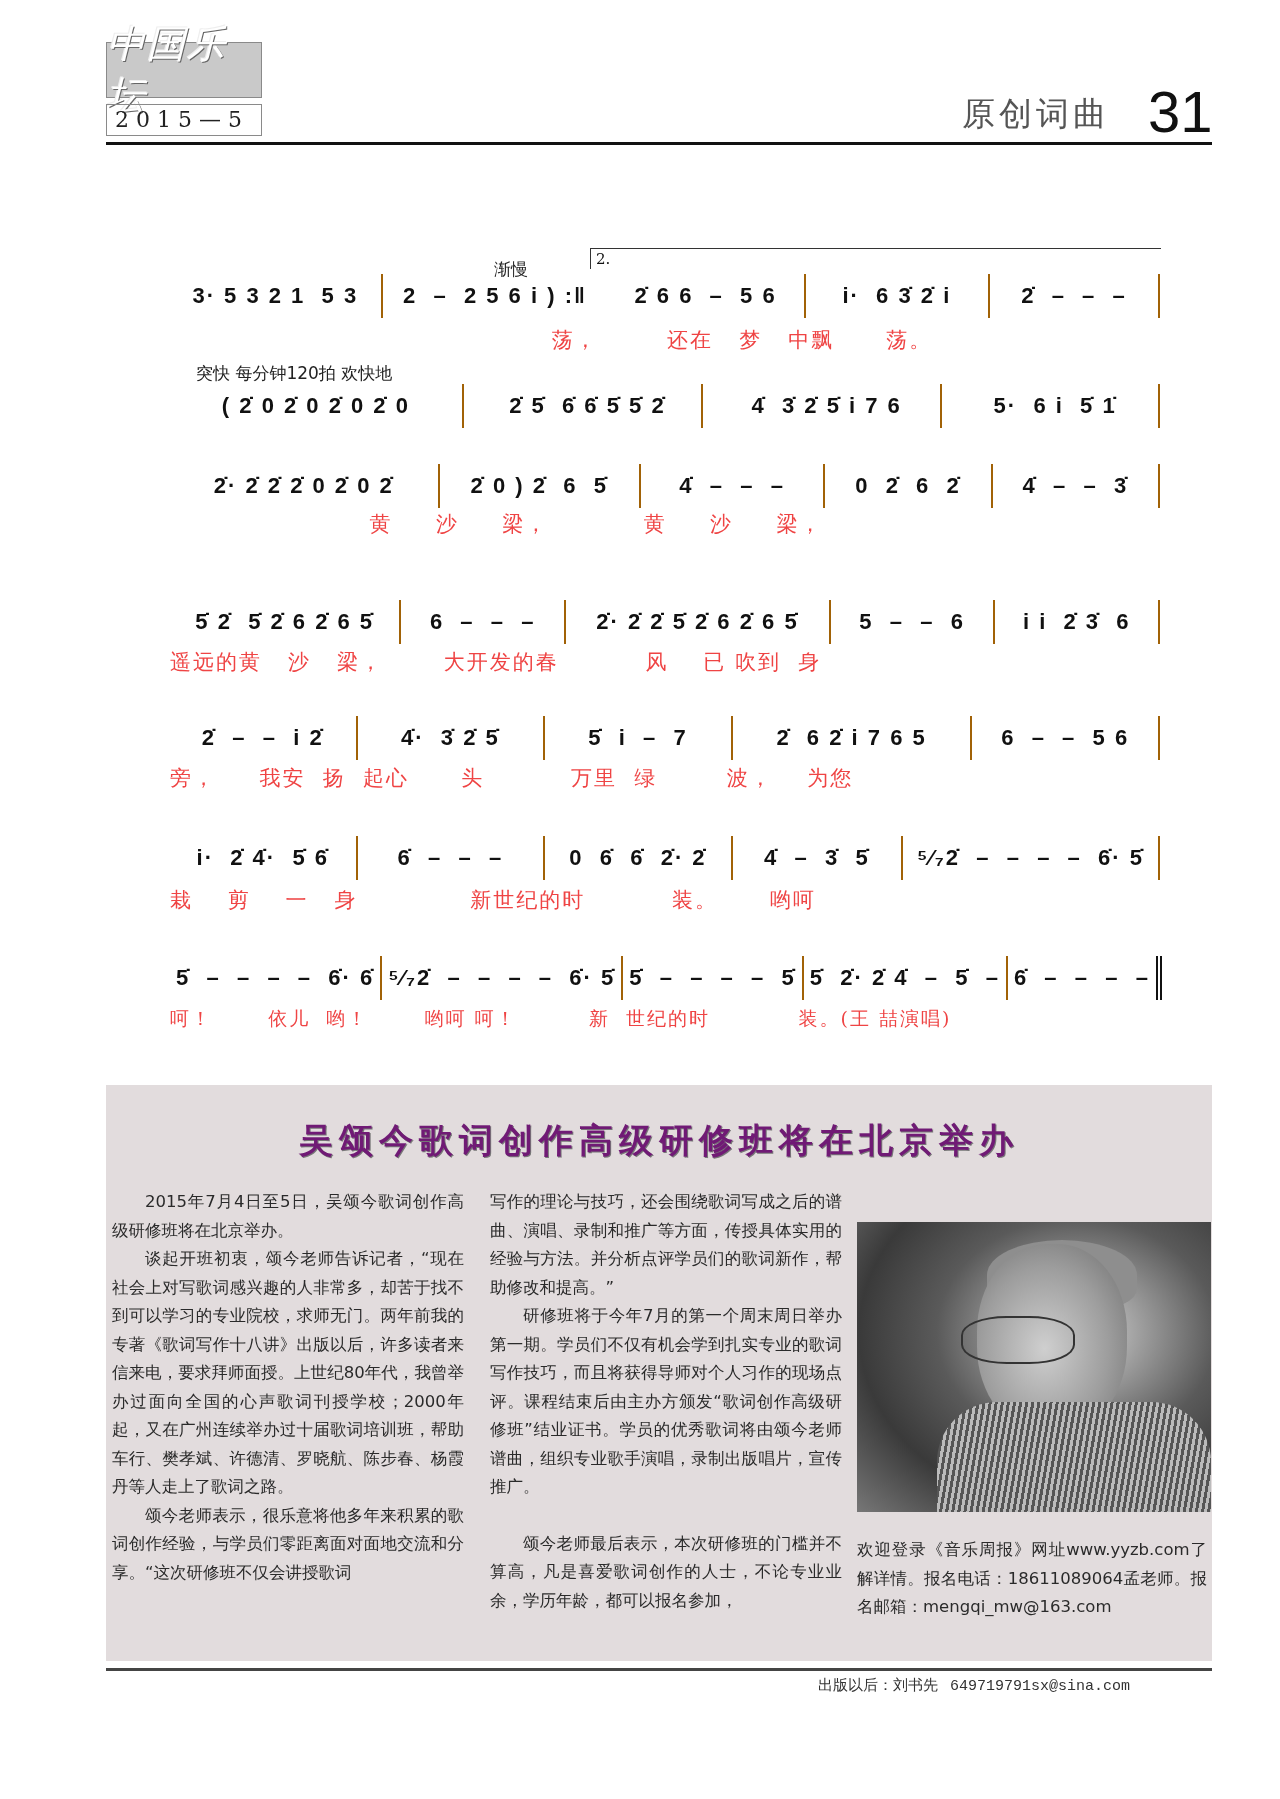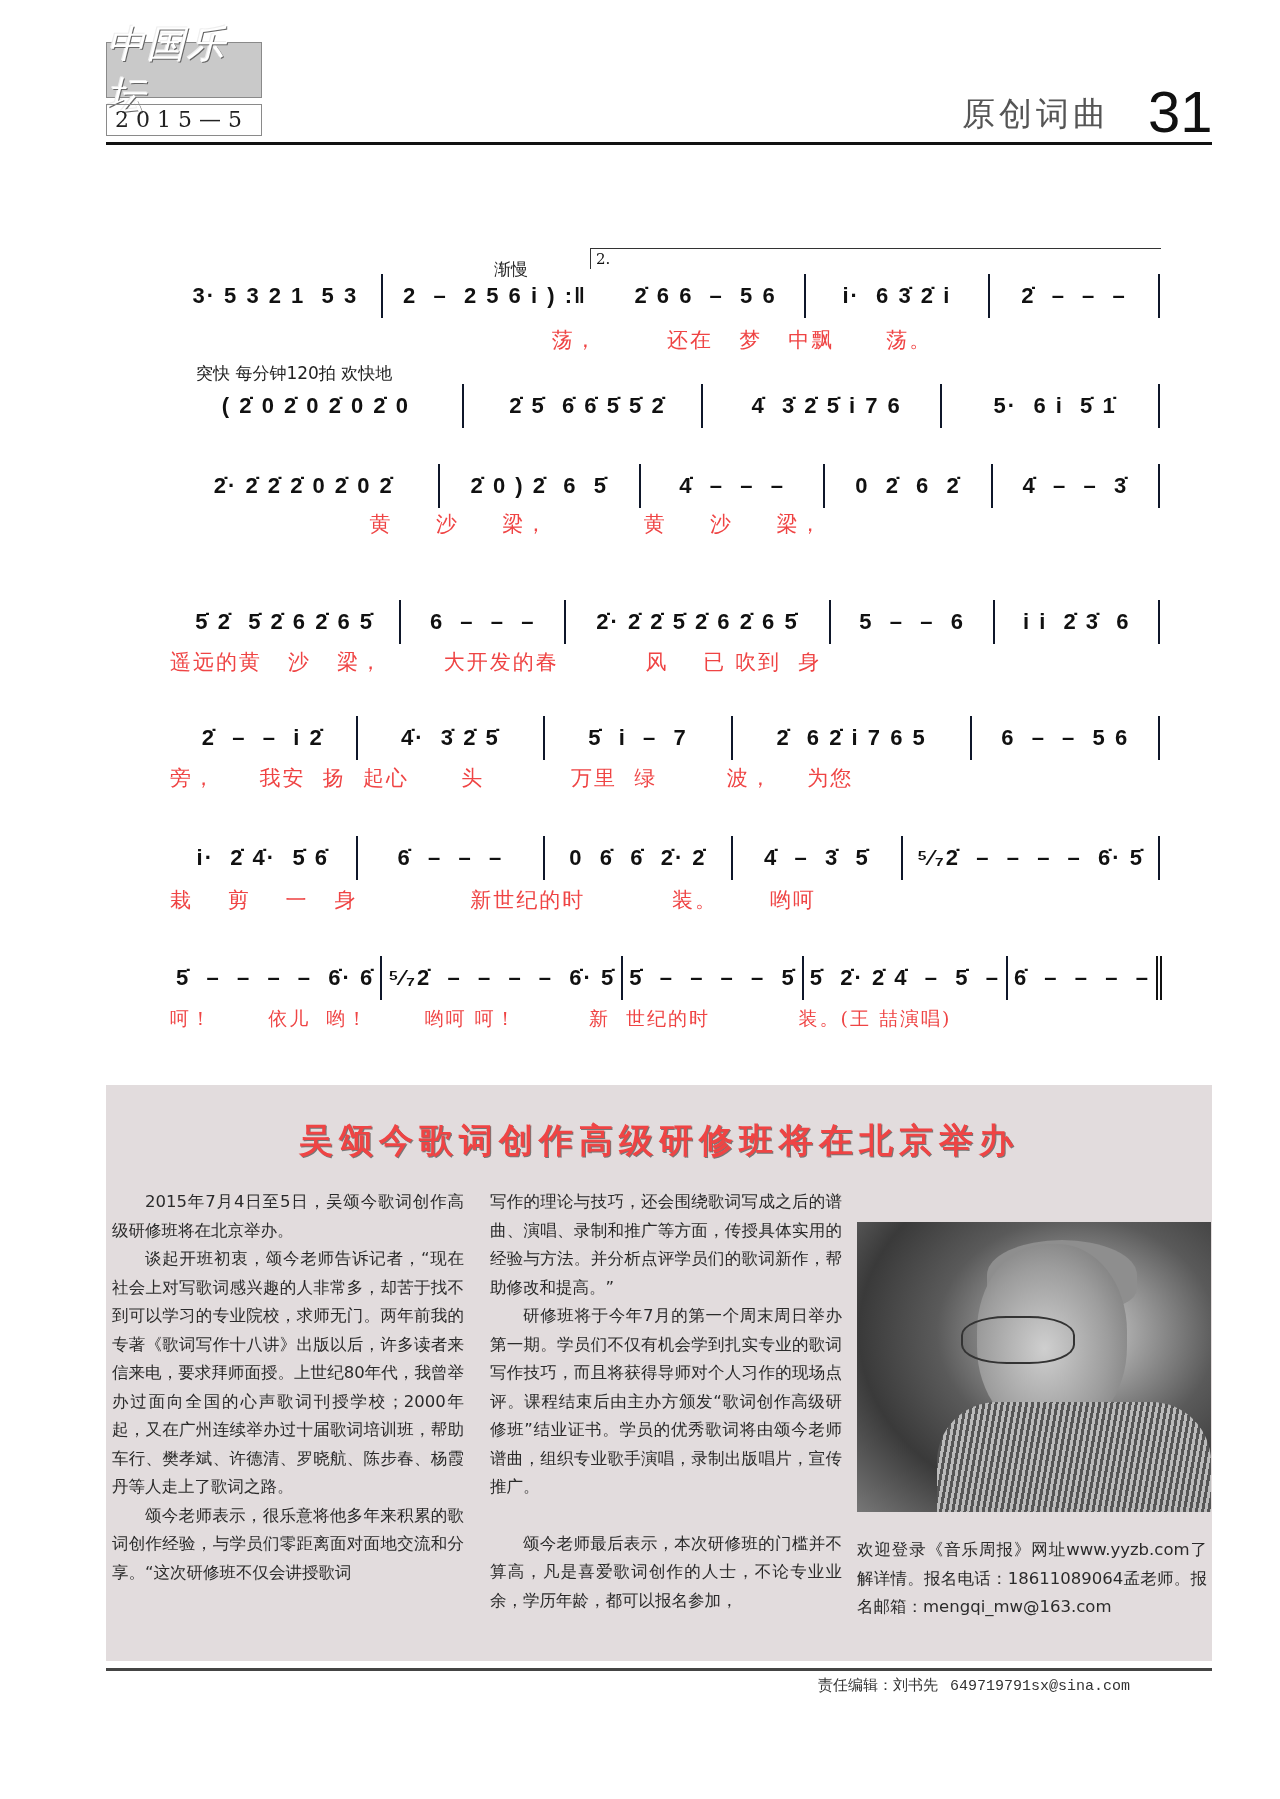--- a/index.html
+++ b/index.html
@@ -15,31 +15,31 @@
   .issue-box { left:106px; top:104px; width:156px; height:32px; border:1px solid #8a8a8a; box-sizing:border-box;
                font-family:"DejaVu Serif", serif; font-size:22px; letter-spacing:7px; padding-left:8px; line-height:30px; color:#222; }
   .header-rule { left:106px; top:142px; width:1106px; height:3px; background:#111; }
   .section-title { left:962px; top:92px; font-family:"DejaVu Serif", serif; font-size:33px; color:#555; letter-spacing:4px; }
   .page-num { left:1148px; top:78px; font-family:"Liberation Sans", sans-serif; font-size:58px; color:#111; }
   .tempo-mark { font-size:17px; color:#222; }
   .volta { left:590px; top:248px; width:570px; height:20px; border-top:1.5px solid #333; border-left:1.5px solid #333; }
   .volta-num { left:596px; top:250px; font-family:"DejaVu Serif", serif; font-size:15px; }
   .staff-row { position:absolute; left:170px; width:990px; height:44px; display:flex; align-items:center; }
   .measure { display:flex; align-items:center; justify-content:space-around; height:44px; flex:1;
-             border-right:2px solid #0f172a; box-sizing:border-box; padding:0 6px;
+             border-right:2px solid #a16207; box-sizing:border-box; padding:0 6px;
              font-family:"Liberation Sans", sans-serif; font-weight:bold; font-size:22px; letter-spacing:2px; white-space:pre; }
   .measure.first-open { border-left:none; }
   .measure.final { border-right:6px double #111; }
   .lyric-row { position:absolute; left:170px; width:990px; font-family:"DejaVu Serif", serif; font-size:21px;
                color:#ef4444; white-space:pre; letter-spacing:2px; }
 
   
   .article { left:106px; top:1085px; width:1106px; height:576px; background:#e2dcdd; }
   .article-title { left:106px; top:1118px; width:1106px; text-align:center; font-family:"DejaVu Serif", serif;
-                   font-weight:bold; font-size:34px; letter-spacing:6px; color:#ef4444; text-shadow:1px 1px 0 #777; }
+                   font-weight:bold; font-size:34px; letter-spacing:6px; color:#701a75; text-shadow:1px 1px 0 #777; }
   .col { font-family:"DejaVu Sans", sans-serif; font-size:16.5px; line-height:28.5px; color:#2a2a2a; text-align:justify; }
   .col p { margin:0; text-indent:2em; }
   .col p.noindent { text-indent:0; }
   .col1 { left:112px; top:1188px; width:352px; }
   .col2 { left:490px; top:1188px; width:352px; }
   .col3 { left:857px; top:1536px; width:350px; }
   .photo { left:857px; top:1222px; width:354px; height:290px; overflow:hidden;
            background:radial-gradient(ellipse at 62% 38%, #d8d8d8 0%, #9a9a9a 22%, #5a5a5a 45%, #3a3a3a 70%, #777 100%); }
   .photo .shirt { position:absolute; left:80px; top:180px; width:274px; height:110px;
                   background:repeating-linear-gradient(100deg,#bbb 0 3px,#555 3px 6px); border-radius:60px 60px 0 0; }
@@ -150,14 +150,14 @@
   <div class="glasses"></div>
   <div class="shirt"></div>
 </div>
 
 <div class="abs col col3">
   <p class="noindent">欢迎登录《音乐周报》网址www.yyzb.com了解详情。报名电话：18611089064孟老师。报名邮箱：mengqi_mw@163.com</p>
 </div>
 
 <div class="abs footer-rule"></div>
 <div class="abs footer">
-  <span>责任编辑：刘书先</span><span class="mono">649719791sx@sina.com</span>
+  <span>出版以后：刘书先</span><span class="mono">649719791sx@sina.com</span>
 </div>
 
 </body></html>

